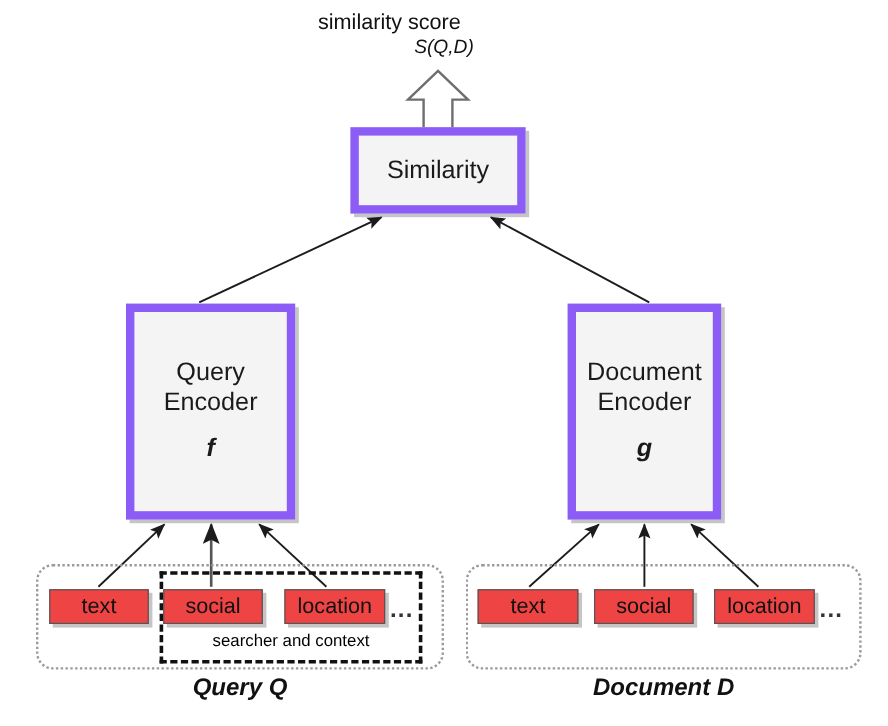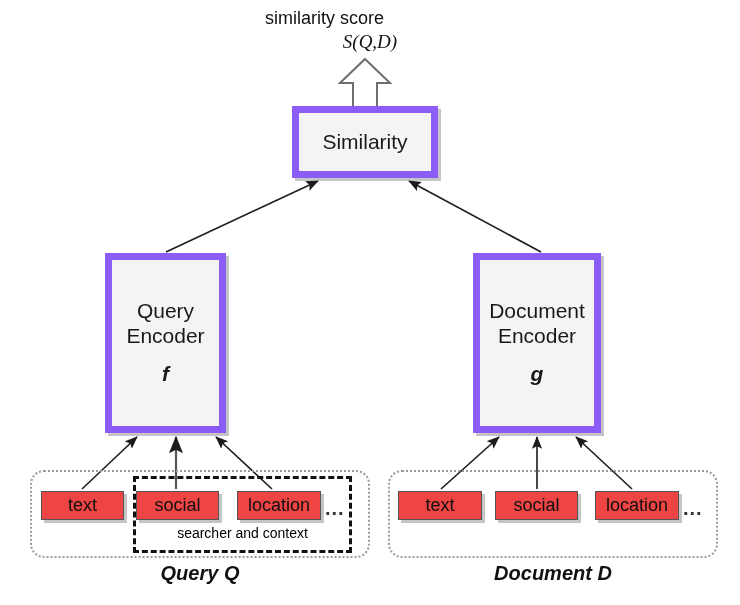--- a/index.html
+++ b/index.html
@@ -30,21 +30,21 @@
 
   
   #sim-fn{
     left:292px;top:106px;width:146px;height:72px;
     font-size:21px;
   }
   #sim-fn .l2{display:block;}
 
   
   .encoder{font-size:21px;}
-  #query-encoder{left:105px;top:253px;width:121px;height:180px;}
+  #query-encoder{left:105px;top:253px;width:141px;height:180px;}
   #doc-encoder{left:473px;top:253px;width:128px;height:180px;}
   .enc-inner{display:block;}
   .enc-sym{display:block;font-style:italic;font-weight:bold;font-size:21px;margin-top:13px;}
 
   
   .chip{
     position:absolute;
     box-sizing:border-box;
     background:#ef4444;
     border:1px solid #555555;
@@ -88,21 +88,21 @@
     text-align:center;
   }
 
   
   #score-label{
     position:absolute;left:265px;top:8px;width:210px;
     text-align:left;font-size:18px;color:#111;
   }
   #score-formula{
     position:absolute;left:265px;top:31px;width:210px;
-    text-align:center;font-size:19px;font-style:italic;color:#111;font-family:Liberation Serif, serif;
+    text-align:center;font-size:16px;font-style:italic;color:#111;
   }
 </style>
 </head>
 <body>
 
 <div id="canvas">
 
   <div id="score-label">similarity score</div>
   <div id="score-formula">S(Q,D)</div>
 

